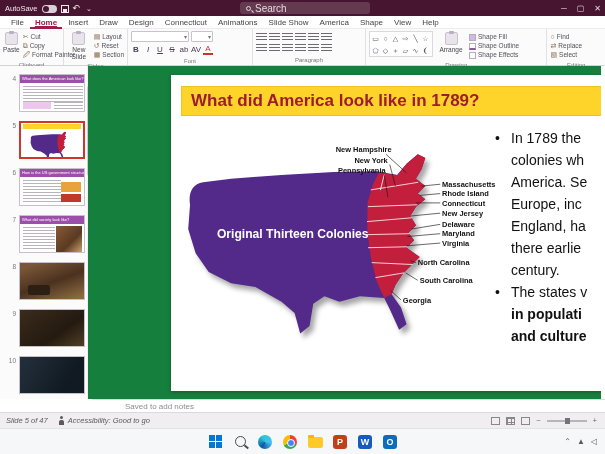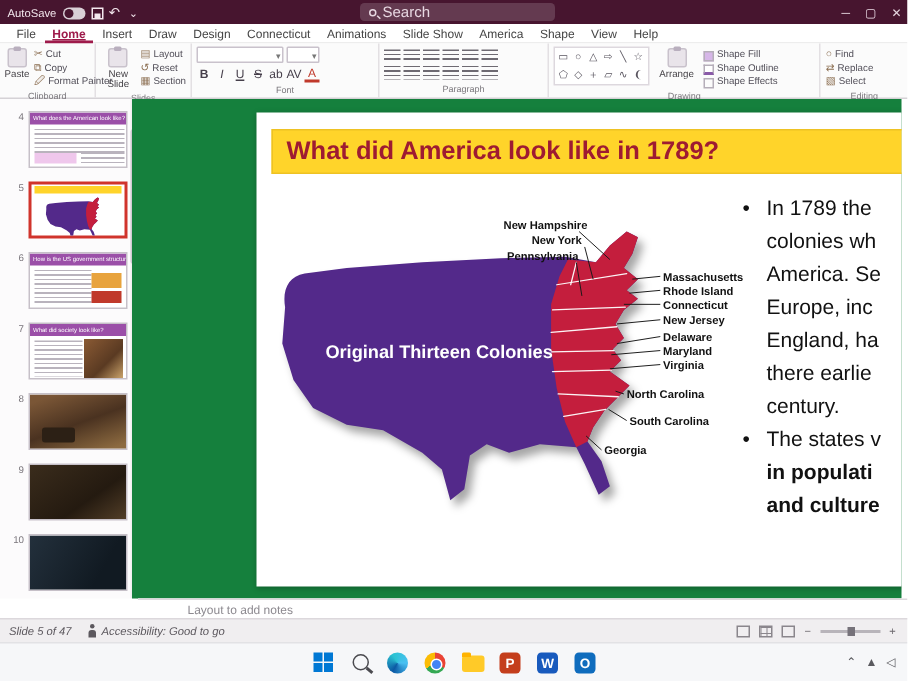--- a/index.html
+++ b/index.html
@@ -437,21 +437,21 @@
         <div class="bl">The states v</div>
         <div class="bl bold">in populati</div>
         <div class="bl bold">and culture</div>
       </div>
     </div>
 
   </div>
 </div>
 
 <div class="notesbar">
-  <span>Layout to add notes</span>
+  <span>Saved to add notes</span>
 </div>
 
 <div class="statusbar">
   <span>Slide 5 of 47</span>
   <span class="acc">
     <span class="person"></span>
     <span>Accessibility: Good to go</span>
   </span>
   <span class="status-right">
     <span class="vicon"></span>

